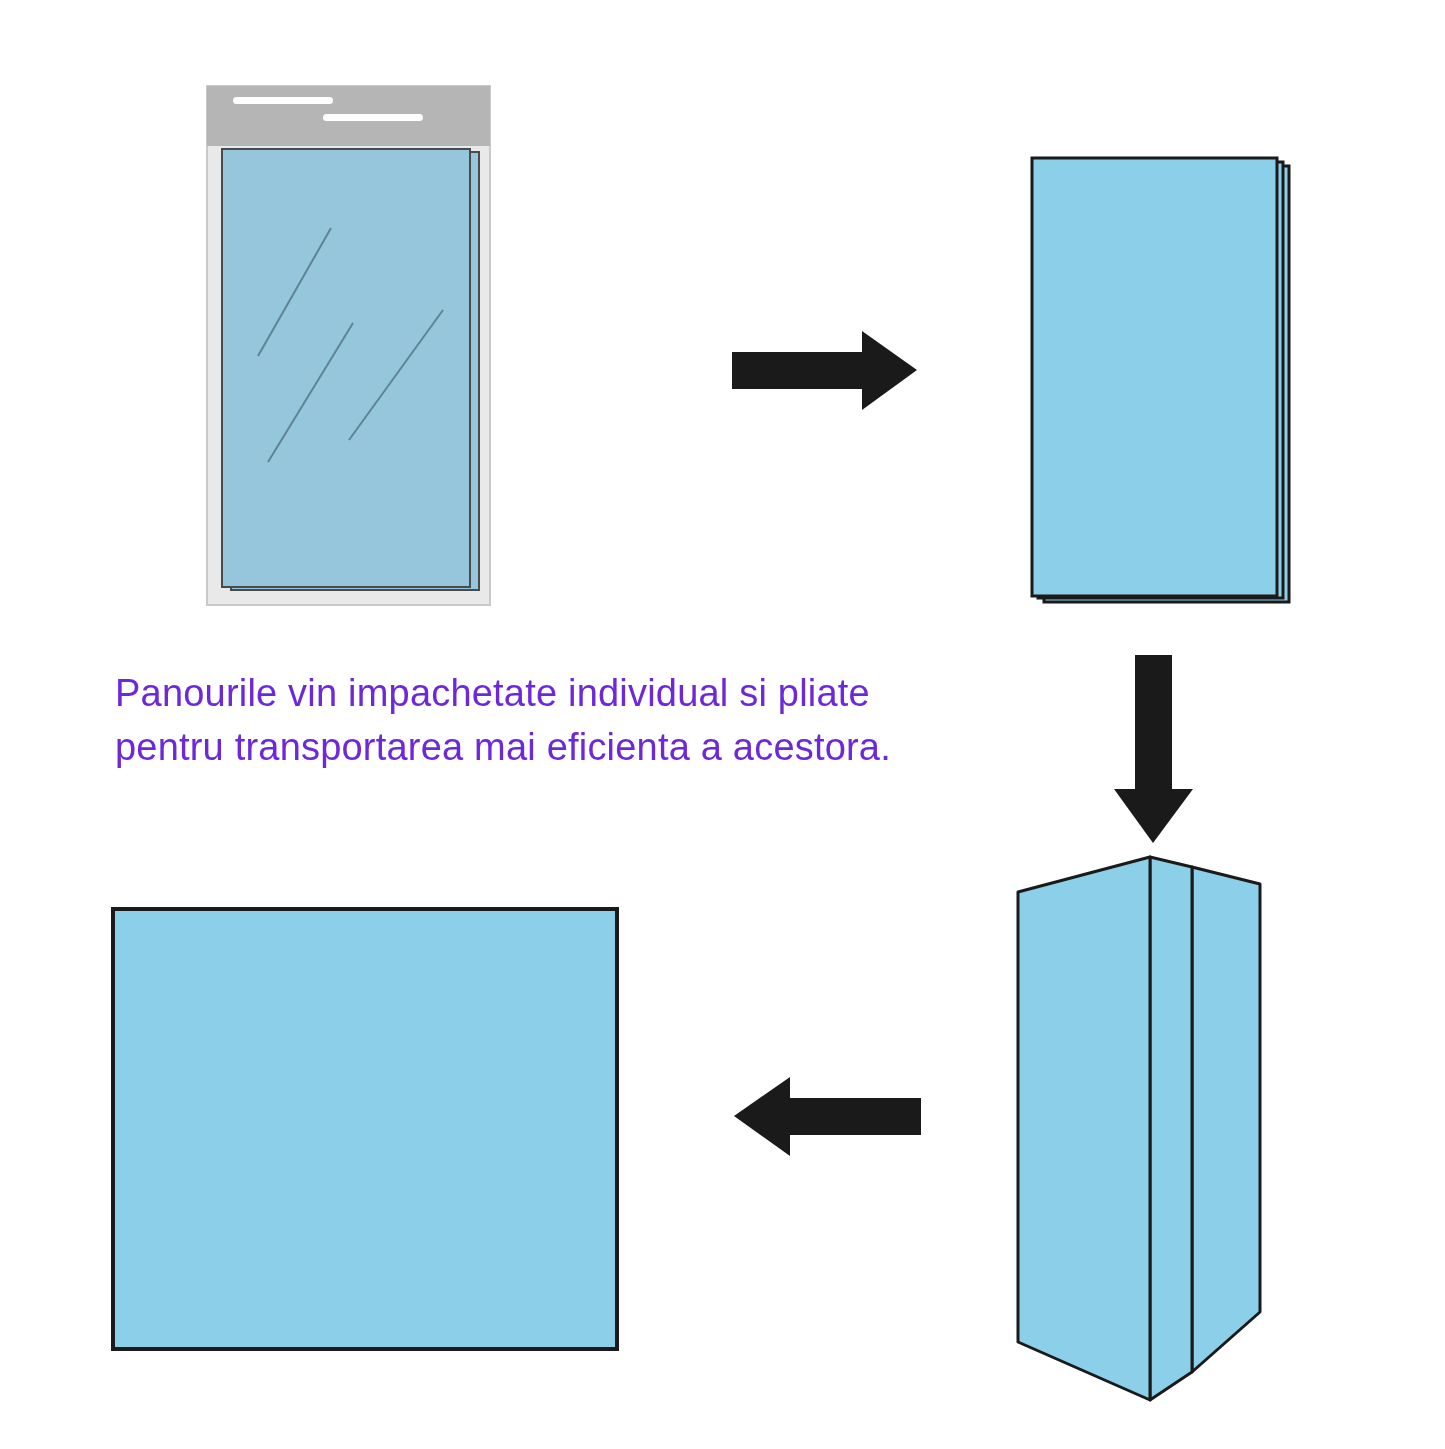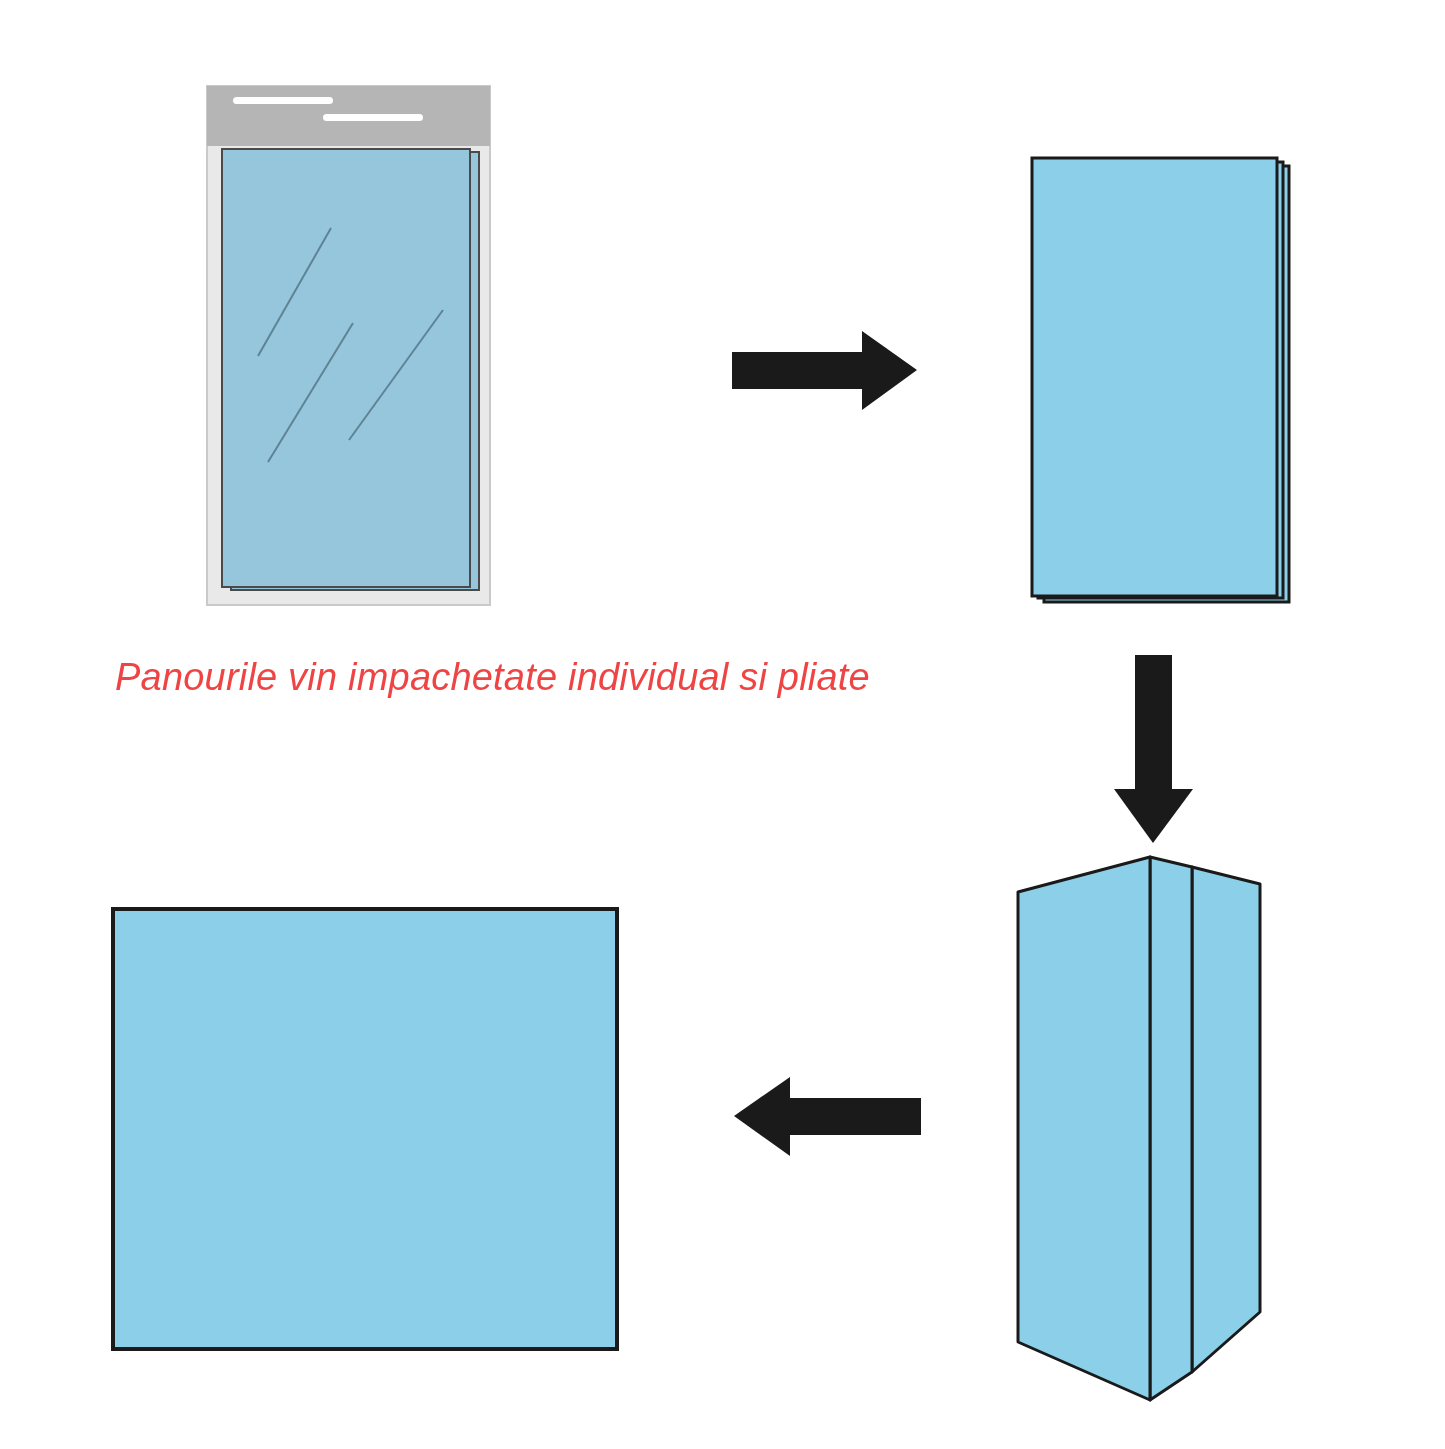--- a/index.html
+++ b/index.html
@@ -16,27 +16,26 @@
     overflow: hidden;
   }
   .diagram-svg {
     position: absolute;
     left: 0;
     top: 0;
   }
   .caption {
     position: absolute;
     left: 115px;
-    top: 650px;
+    top: 666px;
     width: 980px;
     font-size: 38px;
     line-height: 54px;
-    color: #ef4444;
+    color: #6d28d9;
     letter-spacing: 0.2px;
-    font-style: italic;
   }
   .caption div {
     white-space: nowrap;
   }
 </style>
 </head>
 <body>
 
 <div class="canvas">
 
@@ -91,15 +90,16 @@
     </g>
 
     <g>
       <rect x="113" y="909" width="504" height="440" stroke="#1a1a1a" stroke-width="4" fill="#8CCFE9"></rect>
     </g>
 
   </svg>
 
   <div class="caption">
     <div>Panourile vin impachetate individual si pliate</div>
+    <div>pentru transportarea mai eficienta a acestora.</div>
   </div>
 
 </div>
 
 </body></html>

